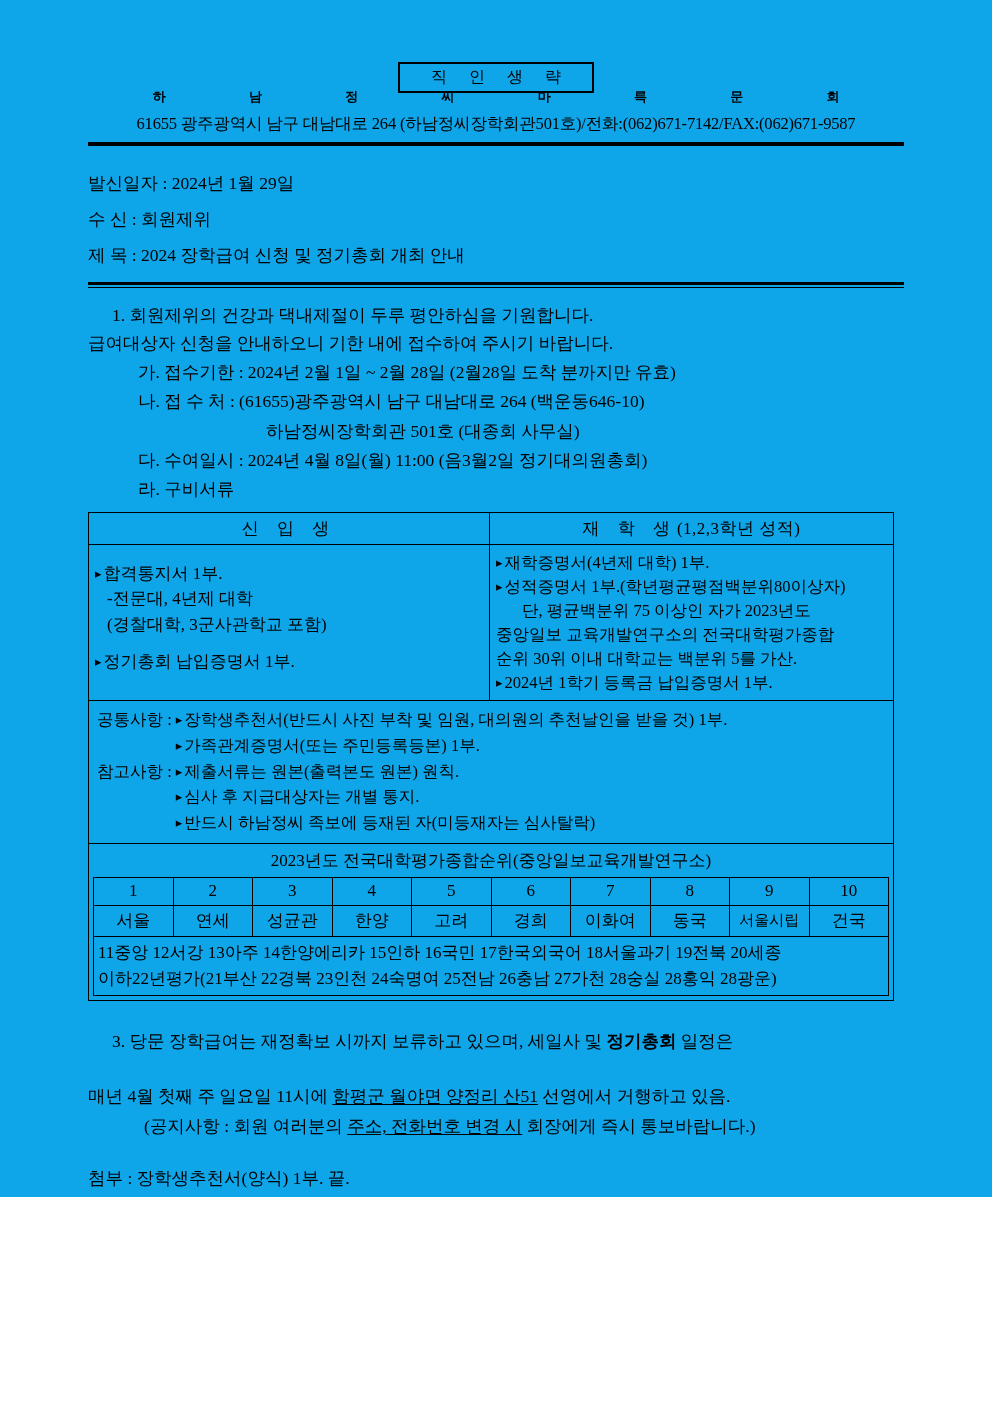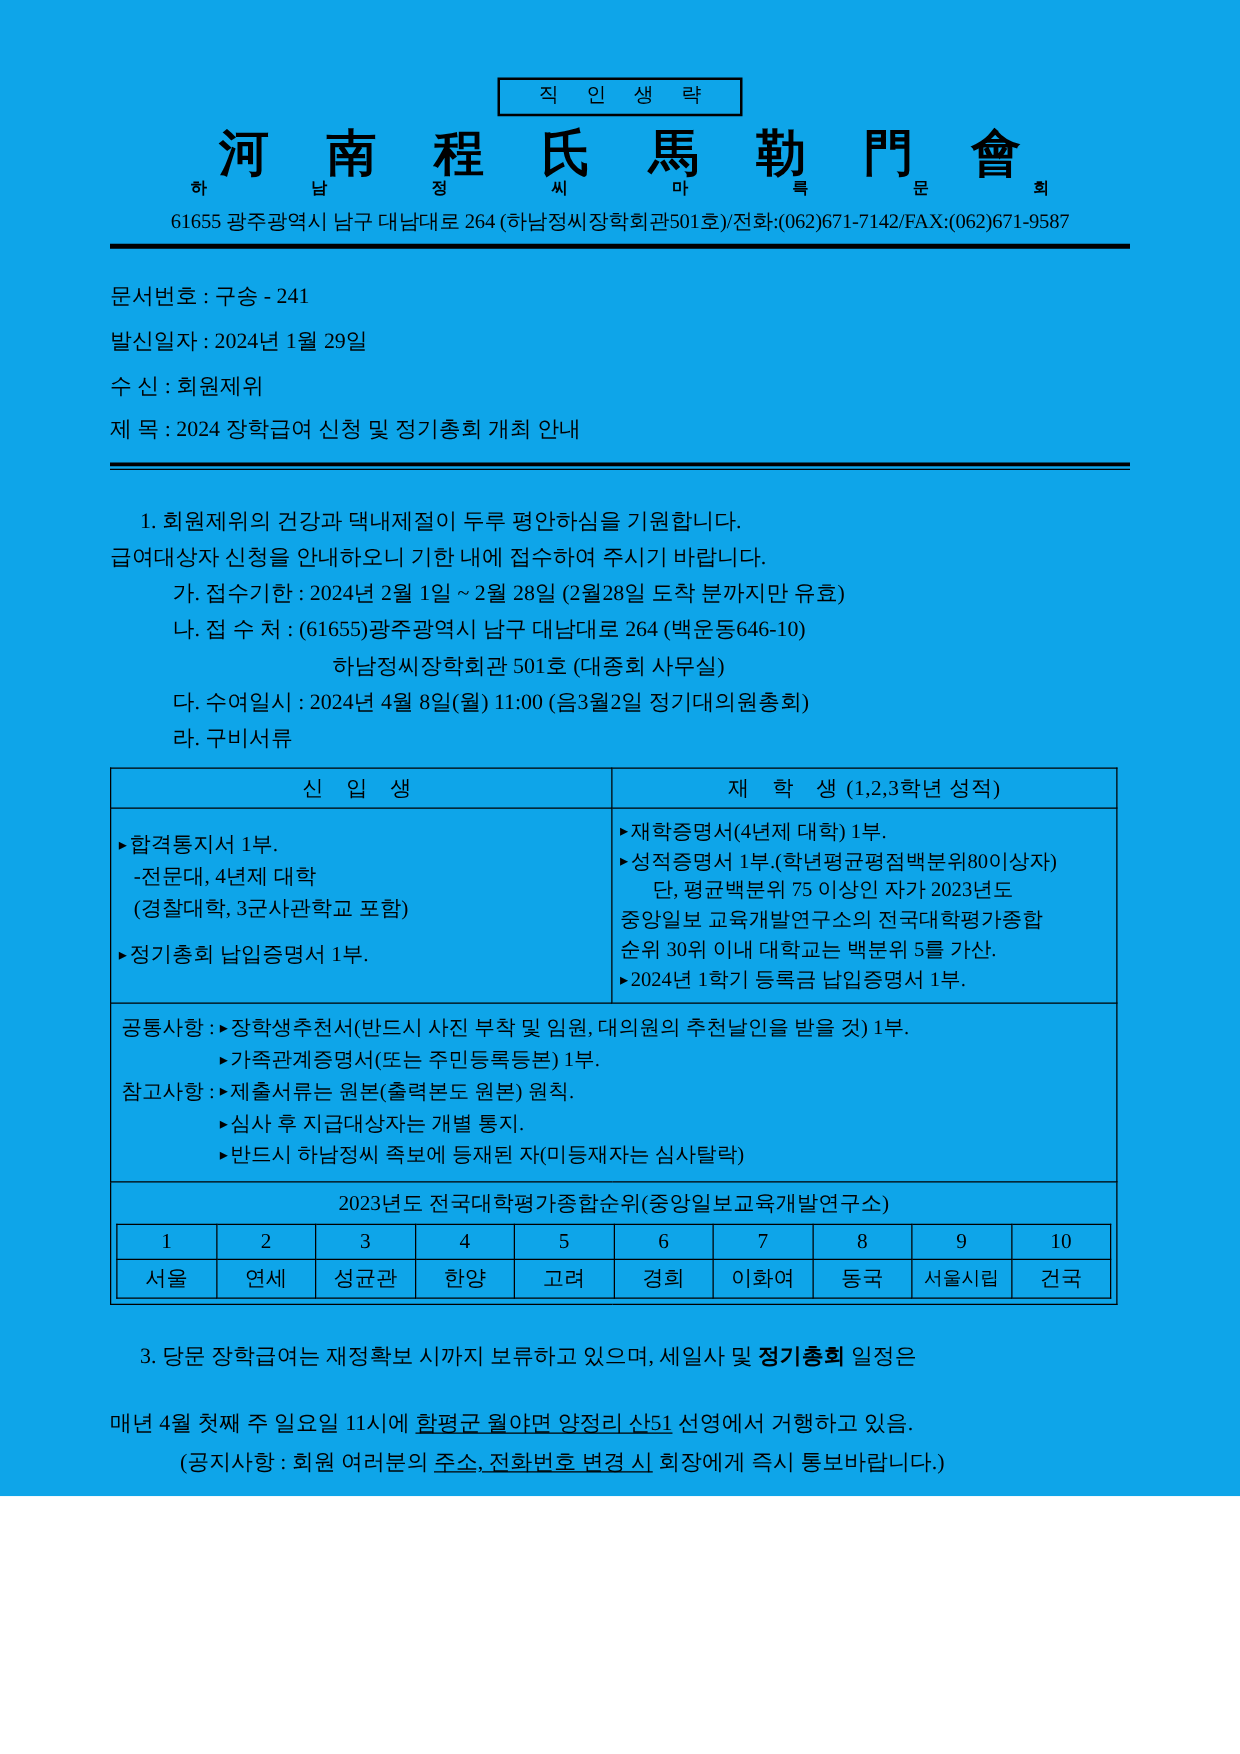--- a/index.html
+++ b/index.html
@@ -82,21 +82,21 @@
   .meta .lbl {
     display: inline-block;
   }
 
   
   .body-area {
     margin: 0 88px;
     font-size: 17.5px;
   }
   .para {
-    margin-top: 26px;
+    margin-top: 13px;
     line-height: 1.62;
     text-indent: 24px;
   }
   .para.cont {
     text-indent: 0;
   }
   .sub {
     margin-top: 2px;
     line-height: 1.55;
     padding-left: 50px;
@@ -221,31 +221,26 @@
 </style>
 </head>
 <body>
 
 <div id="page">
 
   <div class="stamp-wrap">
     <span class="stamp-box">직 인 생 략</span>
   </div>
 
-  <div class="org-title">河 南 程 氏 馬 勒 門 會</div>
   <div class="org-title-kr">하 남 정 씨 마 륵 문 회</div>
   <div class="org-address">61655 광주광역시 남구 대남대로 264 (하남정씨장학회관501호)/전화:(062)671-7142/FAX:(062)671-9587</div>
 
   <div class="rule-thick"></div>
 
   <div class="meta">
-    <div>
-      <span class="lbl">문서번호 :</span>
-      <span>구송 - 241</span>
-    </div>
     <div>
       <span class="lbl">발신일자 :</span>
       <span>2024년 1월 29일</span>
     </div>
     <div>
       <span class="lbl">수     신 :</span>
       <span>회원제위</span>
     </div>
     <div>
       <span class="lbl">제     목 :</span>
@@ -339,20 +334,24 @@
                 <td>한양</td>
                 <td>고려</td>
                 <td>경희</td>
                 <td>이화여</td>
                 <td>동국</td>
                 <td style="font-size:15px">서울시립</td>
                 <td>건국</td>
               </tr>
             </tbody>
                 </table>
+            <div class="rank-notes">
+              <div>11중앙 12서강 13아주 14한양에리카 15인하 16국민 17한국외국어 18서울과기 19전북 20세종</div>
+              <div>이하22년평가(21부산 22경북 23인천 24숙명여 25전남 26충남 27가천 28숭실 28홍익 28광운)</div>
+            </div>
           </div>
         </td>
       </tr>
     </tbody>
       </table>
 
     <div class="closing"><span>3. 당문 장학급여는 재정확보 시까지 보류하고 있으며, 세일사 및 </span><b class="strong">정기총회</b><span> 일정은</span></div>
     <div class="closing cont"><span>매년 4월 첫째 주 일요일 11시에 </span><u class="ul">함평군 월야면 양정리 산51</u><span> 선영에서 거행하고 있음.</span></div>
     <div class="closing center-ish" style="margin-top:2px"><span>(공지사항 : 회원 여러분의 </span><u class="ul">주소, 전화번호 변경 시</u><span> 회장에게 즉시 통보바랍니다.)</span></div>
 

